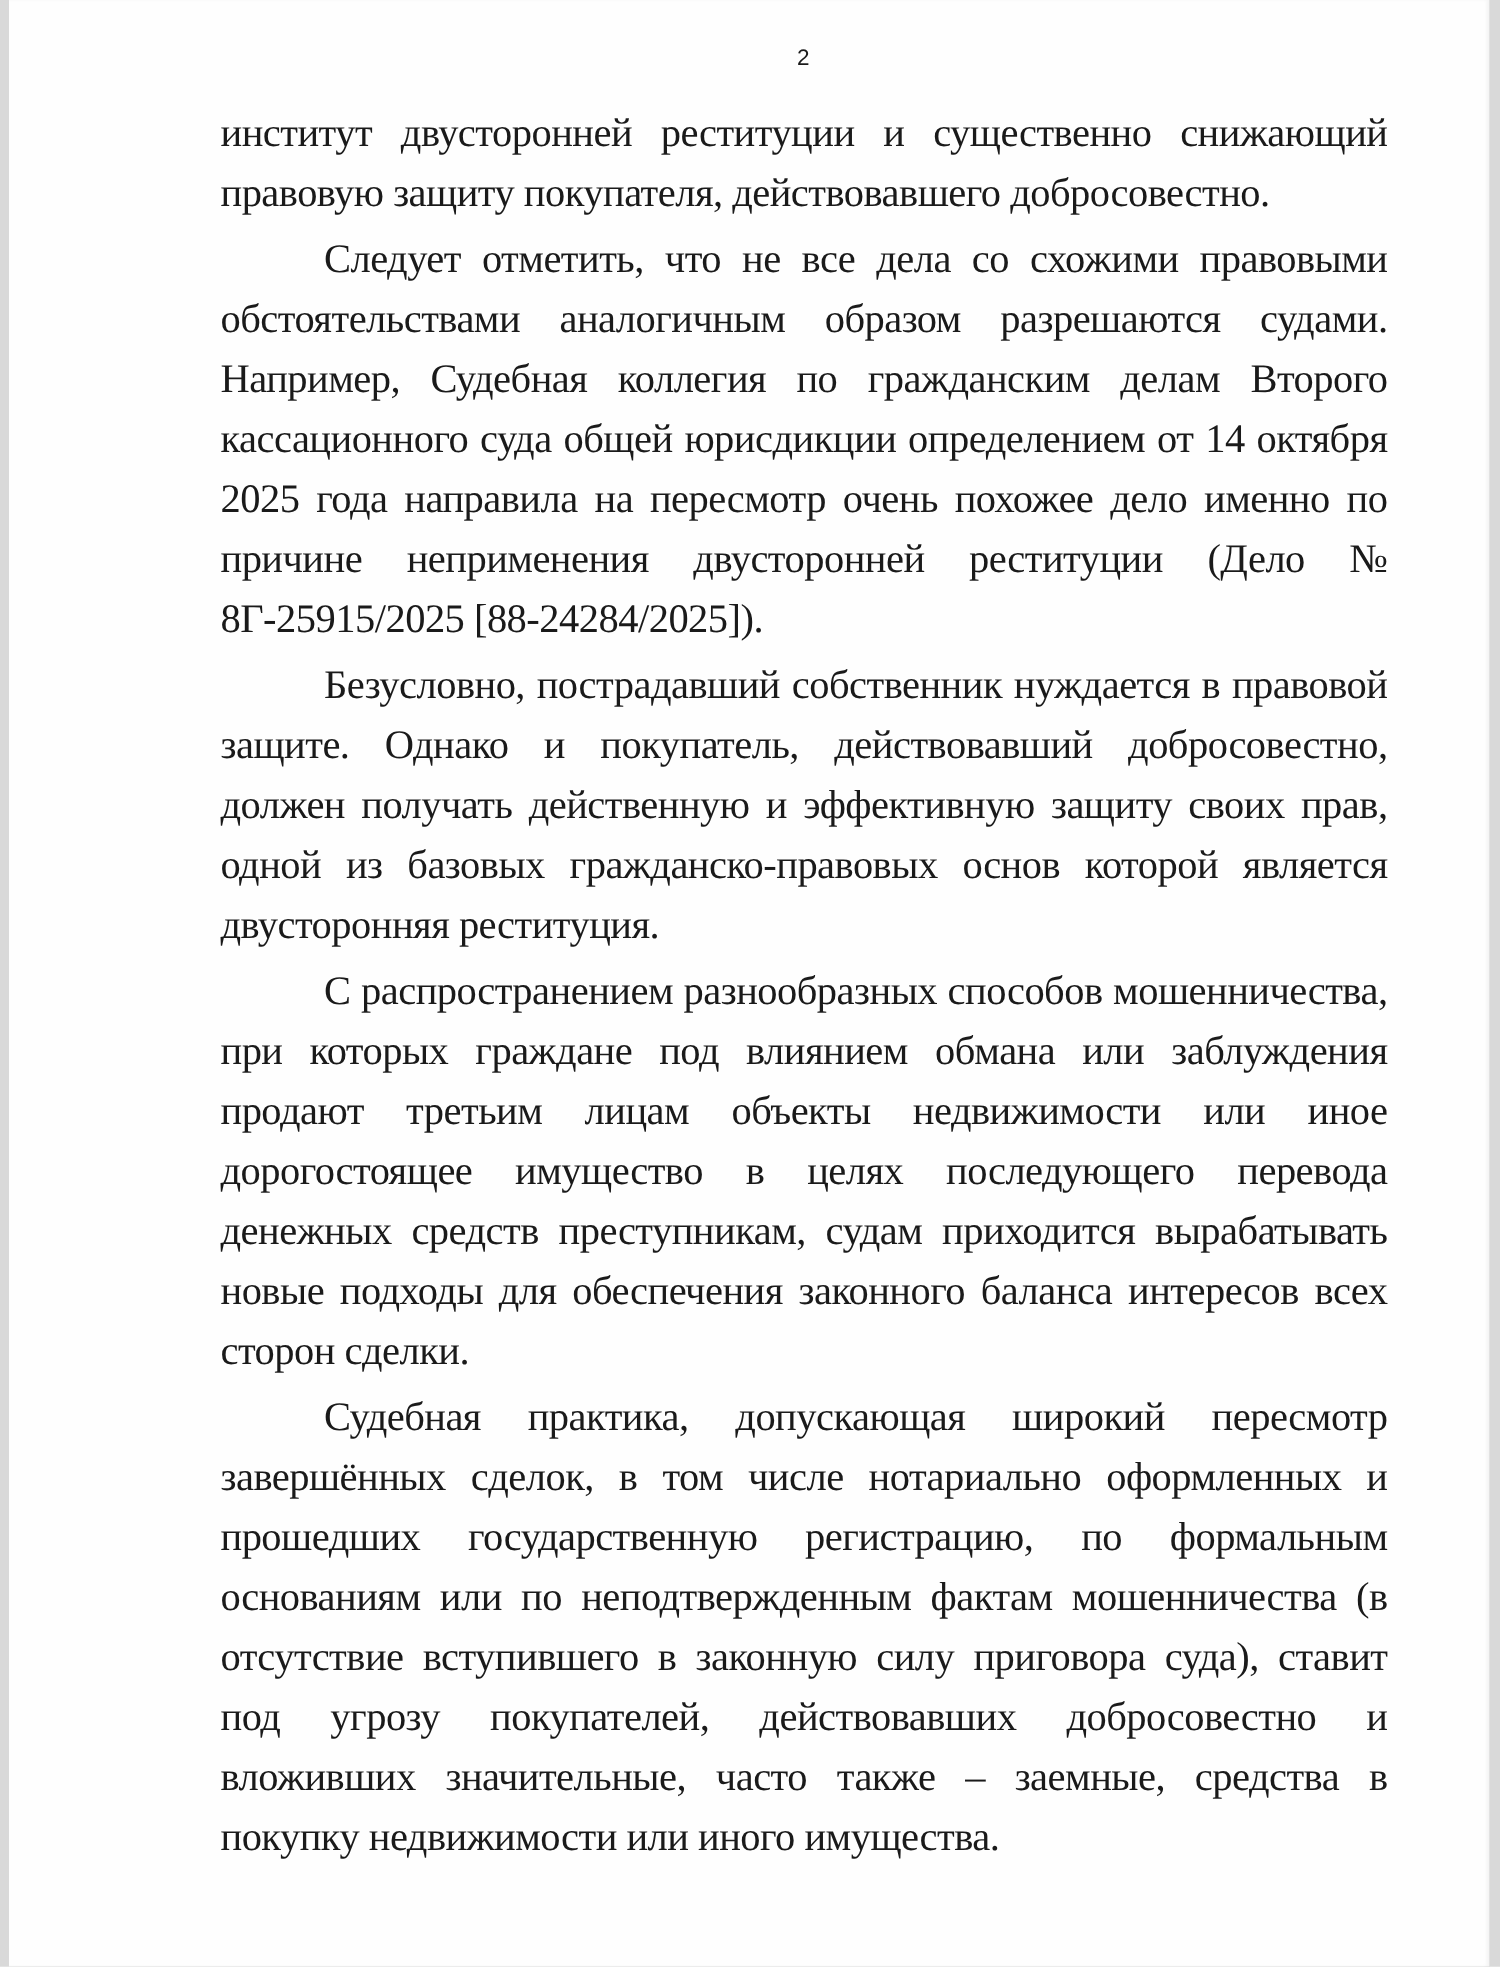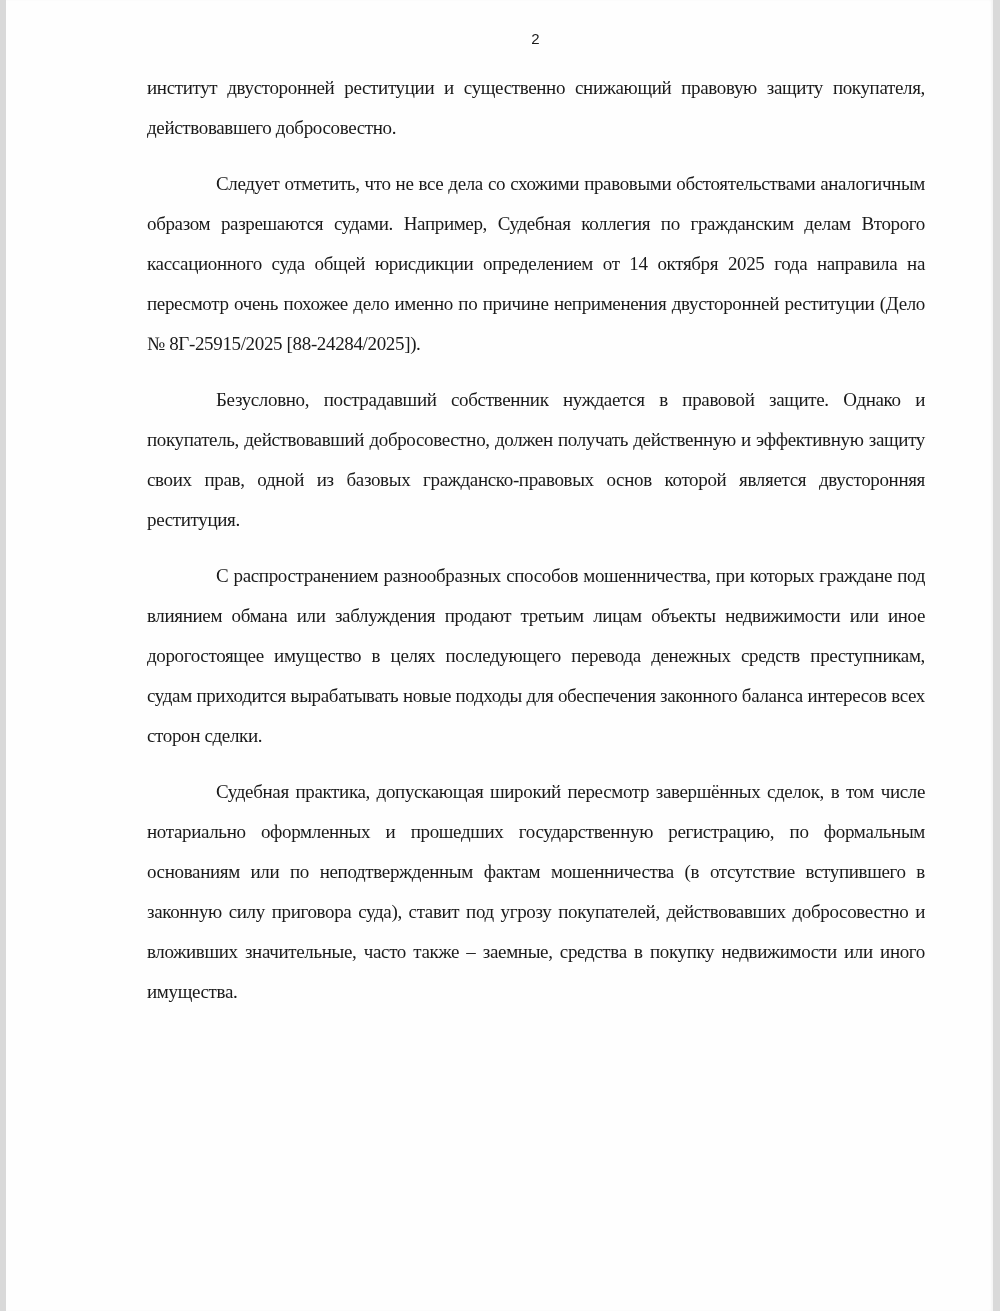--- a/index.html
+++ b/index.html
@@ -29,35 +29,35 @@
       font-size: 15px;
       color: #1a1a1a;
       margin-left: 36px;
     }
     .body {
       position: absolute;
       left: 141px;
       top: 68px;
       width: 778px;
       font-family: "Liberation Serif", serif;
-      font-size: 19px;
+      font-size: 27px;
       line-height: 40px;
       color: #1a1a1a;
       letter-spacing: -0.35px;
     }
     .body p {
       margin: 0;
       text-align: justify;
       text-align-last: left;
     }
     .body p.indent {
       text-indent: 69px;
     }
     .body p + p {
-      margin-top: 16px;
+      margin-top: 4px;
     }
   </style>
 </head>
 <body>
 
 <div class="page">
   <div class="page-number">2</div>
   <div class="body">
     <p>институт двусторонней реституции и существенно снижающий правовую защиту покупателя, действовавшего добросовестно.</p>
     <p class="indent">Следует отметить, что не все дела со схожими правовыми обстоятельствами аналогичным образом разрешаются судами. Например, Судебная коллегия по гражданским делам Второго кассационного суда общей юрисдикции определением от 14 октября 2025 года направила на пересмотр очень похожее дело именно по причине неприменения двусторонней реституции (Дело № 8Г-25915/2025 [88-24284/2025]).</p>

